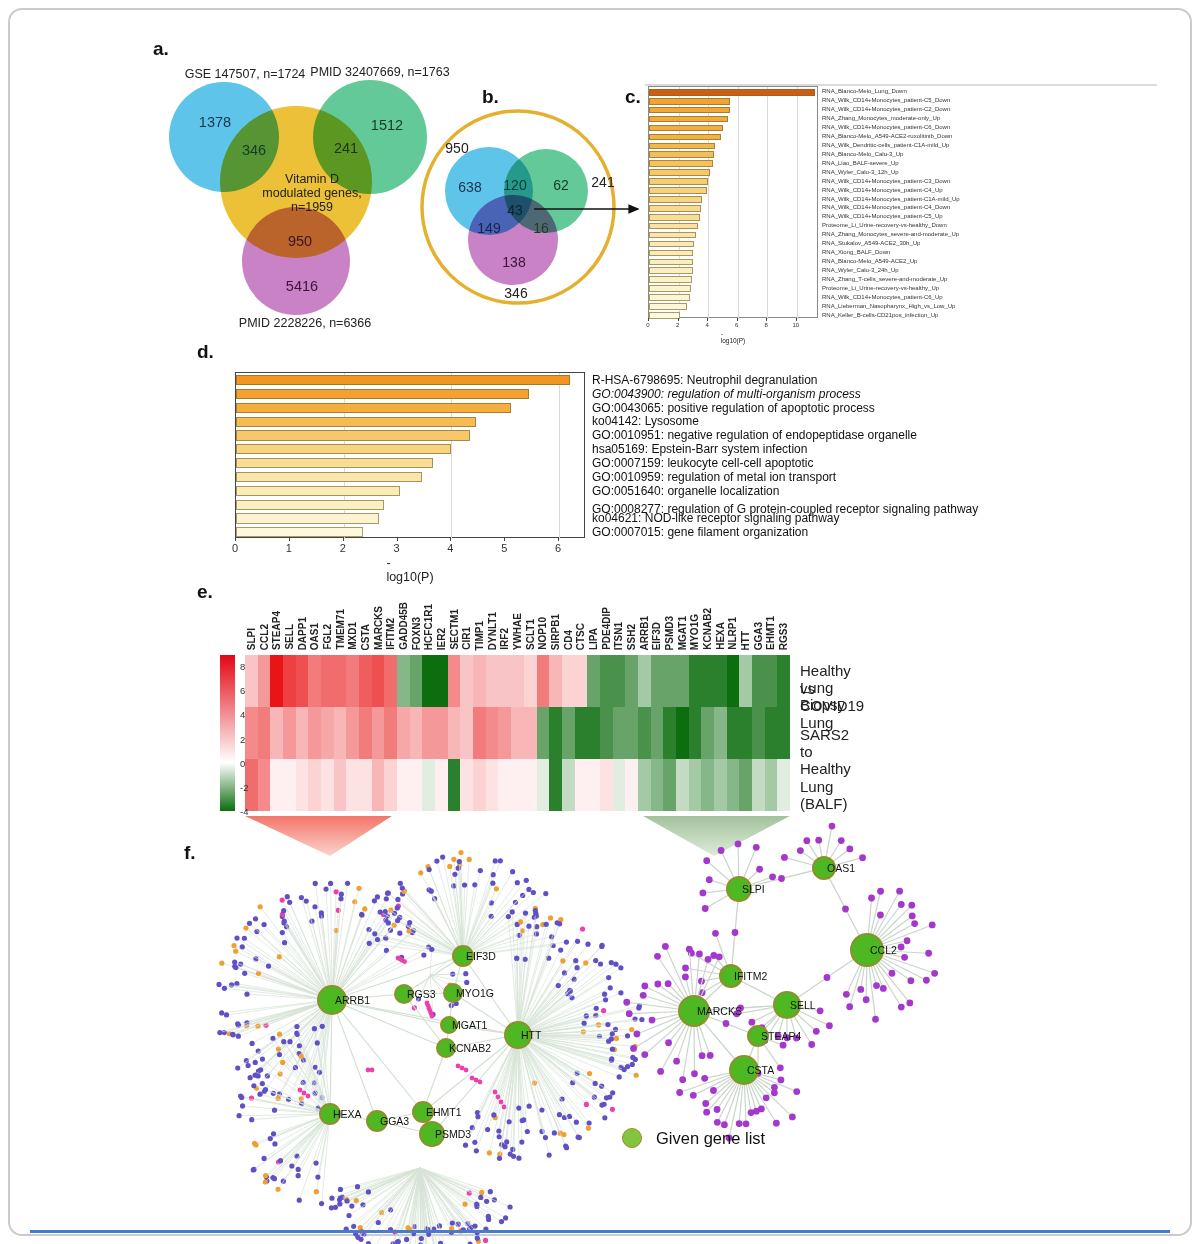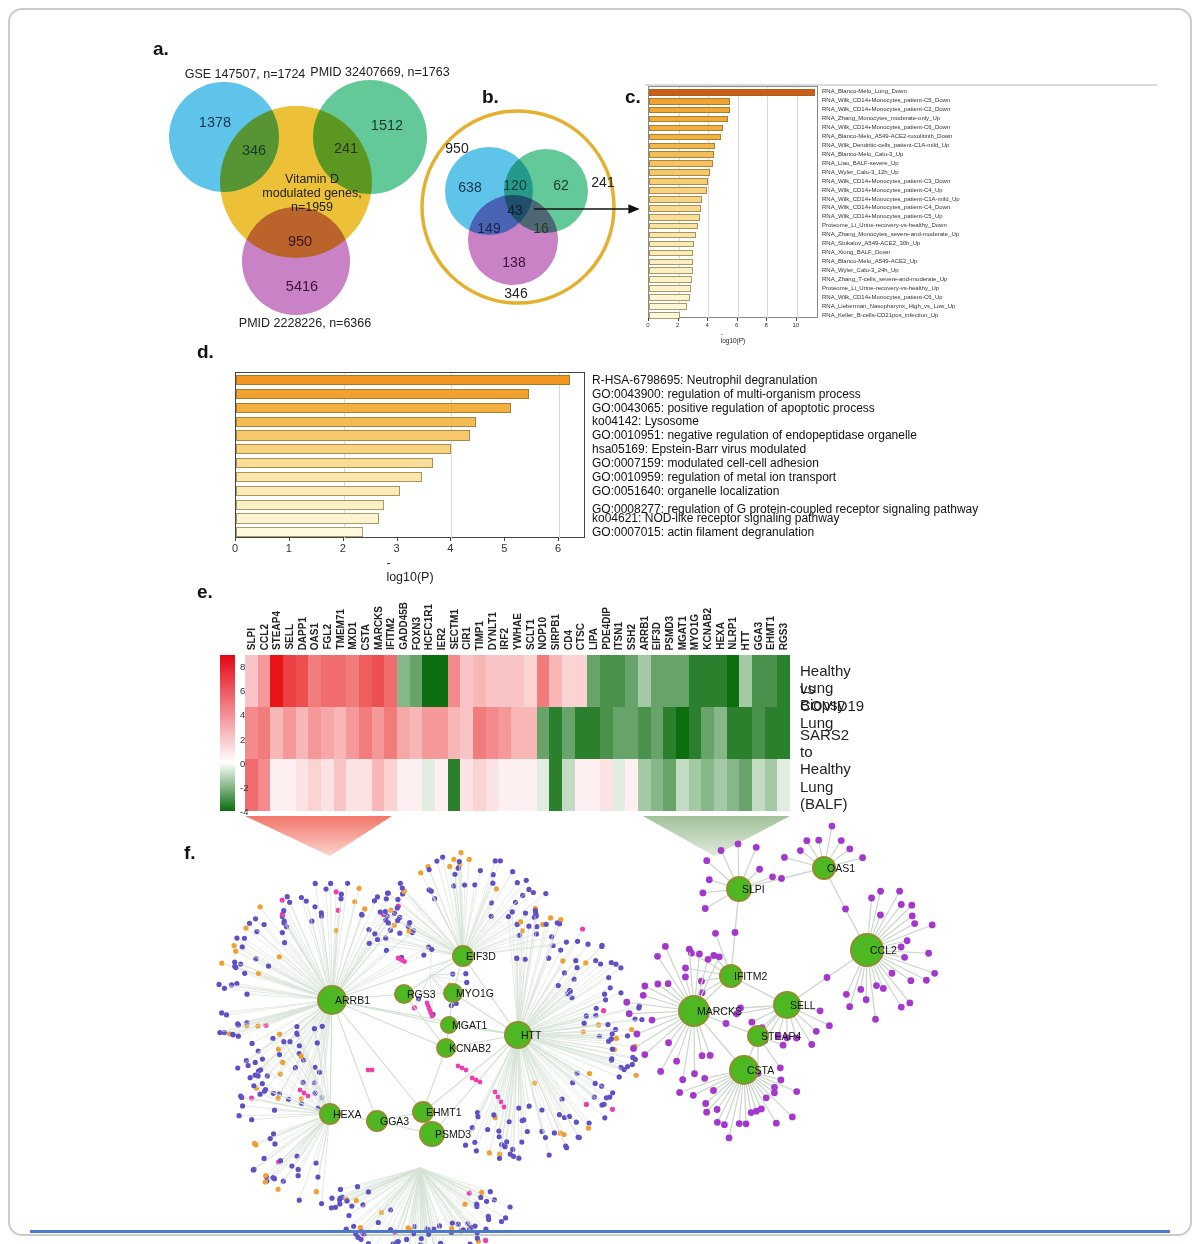--- a/index.html
+++ b/index.html
@@ -194,31 +194,31 @@
       <div style="position: absolute; left: 396.538px; top: 538px; width: 1px; height: 3px; background: rgb(68, 68, 68);"></div>
       <div class="ctick" style="left: 396.538px; top: 542px; font-size: 11px;">3</div>
       <div style="position: absolute; left: 450.385px; top: 538px; width: 1px; height: 3px; background: rgb(68, 68, 68);"></div>
       <div class="ctick" style="left: 450.385px; top: 542px; font-size: 11px;">4</div>
       <div style="position: absolute; left: 504.231px; top: 538px; width: 1px; height: 3px; background: rgb(68, 68, 68);"></div>
       <div class="ctick" style="left: 504.231px; top: 542px; font-size: 11px;">5</div>
       <div style="position: absolute; left: 558.077px; top: 538px; width: 1px; height: 3px; background: rgb(68, 68, 68);"></div>
       <div class="ctick" style="left: 558.077px; top: 542px; font-size: 11px;">6</div>
       <div class="xlab" style="left: 410px; top: 556px; font-size: 12.5px;">-log10(P)</div>
       <div class="dlab" style="left: 592px; top: 373px; height: 13.8333px;">R-HSA-6798695: Neutrophil degranulation</div>
-      <div class="dlab" style="left: 592px; top: 386.833px; height: 13.8333px;">GO:0043900: regulation of multi-organism process</div>
+      <div class="dlab" style="left: 592px; top: 386.833px; height: 13.8333px; font-style: italic;">GO:0043900: regulation of multi-organism process</div>
       <div class="dlab" style="left: 592px; top: 400.667px; height: 13.8333px;">GO:0043065: positive regulation of apoptotic process</div>
       <div class="dlab" style="left: 592px; top: 414.5px; height: 13.8333px;">ko04142: Lysosome</div>
       <div class="dlab" style="left: 592px; top: 428.333px; height: 13.8333px;">GO:0010951: negative regulation of endopeptidase organelle</div>
-      <div class="dlab" style="left: 592px; top: 442.167px; height: 13.8333px;">hsa05169: Epstein-Barr virus modulated</div>
-      <div class="dlab" style="left: 592px; top: 456px; height: 13.8333px;">GO:0007159: modulated cell-cell adhesion</div>
+      <div class="dlab" style="left: 592px; top: 442.167px; height: 13.8333px;">hsa05169: Epstein-Barr system infection</div>
+      <div class="dlab" style="left: 592px; top: 456px; height: 13.8333px;">GO:0007159: leukocyte cell-cell apoptotic</div>
       <div class="dlab" style="left: 592px; top: 469.833px; height: 13.8333px;">GO:0010959: regulation of metal ion transport</div>
       <div class="dlab" style="left: 592px; top: 483.667px; height: 13.8333px; text-align: center;">GO:0051640: organelle localization</div>
       <div class="dlab" style="left: 592px; top: 502px; height: 13.8333px;">GO:0008277: regulation of G protein-coupled receptor signaling pathway</div>
       <div class="dlab" style="left: 592px; top: 511.333px; height: 13.8333px;">ko04621: NOD-like receptor signaling pathway</div>
-      <div class="dlab" style="left: 592px; top: 525.167px; height: 13.8333px;">GO:0007015: actin filament degranulation</div>
+      <div class="dlab" style="left: 592px; top: 525.167px; height: 13.8333px;">GO:0007015: gene filament organization</div>
     </div>
   <div id="heatmap" class="abs" style="left:0;top:0">
       <div class="genelab" style="left: 245px; top: 586px; width: 12.6744px; height: 64px;">
         <span>SLPI</span>
       </div>
       <div class="genelab" style="left: 257.674px; top: 586px; width: 12.6744px; height: 64px;">
         <span>CCL2</span>
       </div>
       <div class="genelab" style="left: 270.349px; top: 586px; width: 12.6744px; height: 64px;">
         <span>STEAP4</span>
@@ -1779,16 +1779,20 @@
       <text x="697" y="1015" font-size="10.5" fill="#111" font-weight="500">MARCKS</text>
       <circle cx="787" cy="1005" r="13" fill="#4eb822" stroke="#8f8f2e" stroke-width="2"></circle>
       <text x="790" y="1009" font-size="10.5" fill="#111" font-weight="500">SELL</text>
       <circle cx="758" cy="1036" r="10" fill="#4eb822" stroke="#8f8f2e" stroke-width="2"></circle>
       <text x="761" y="1040" font-size="10.5" fill="#111" font-weight="500">STEAP4</text>
       <circle cx="744" cy="1070" r="14" fill="#4eb822" stroke="#8f8f2e" stroke-width="2"></circle>
       <text x="747" y="1074" font-size="10.5" fill="#111" font-weight="500">CSTA</text>
     </svg>
 
   <div id="legend" class="abs" style="left:622px;top:1128px;width:390px">
+    <div class="lg-row">
+      <span class="sw" style="width: 18px; height: 18px; background: rgb(133, 196, 62); border: 1.5px solid rgb(143, 148, 48);"></span>
+      <span style="margin-left:14px">Given gene list</span>
+    </div>
   </div>
 
   <div class="blue-line"></div>
 </div>
 
 </body></html>

